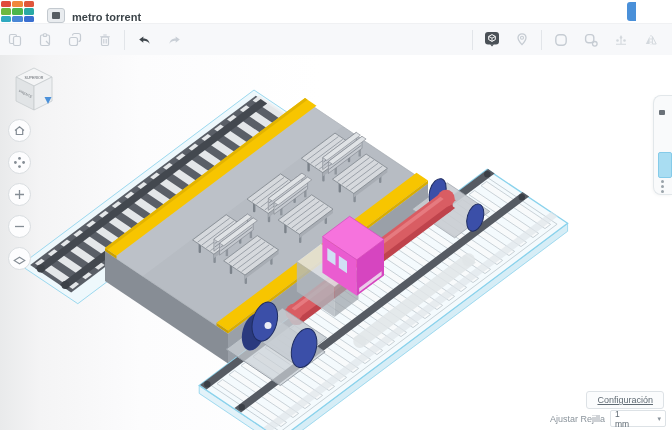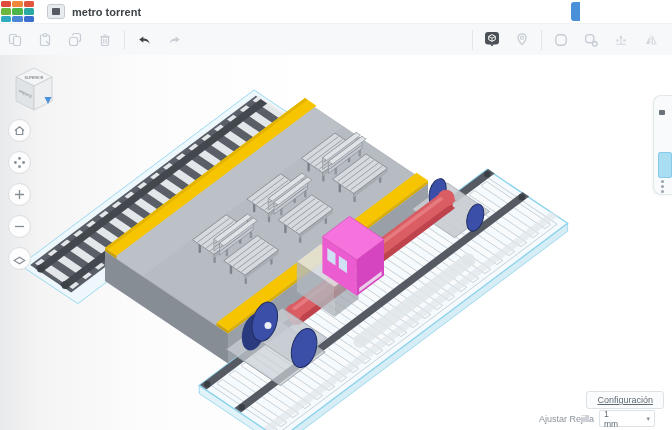--- a/index.html
+++ b/index.html
@@ -1,18 +1,18 @@
 <!DOCTYPE html>
 <html><head>
 <meta charset="utf-8">
 <style>
   html,body{margin:0;padding:0;}
   body{width:672px;height:430px;overflow:hidden;position:relative;
        font-family:"Liberation Sans",sans-serif;background:#fff;-webkit-font-smoothing:antialiased;}
-  .titlebar{position:absolute;left:0;top:0;width:580px;height:23px;background:#ffffff;display:flex;align-items:center;}
+  .titlebar{position:absolute;left:0;top:0;width:636px;height:23px;background:#ffffff;display:flex;align-items:flex-end;}
   .logo{width:35px;height:23px;background:#fff;display:grid;grid-template-columns:repeat(3,1fr);
         grid-template-rows:repeat(3,1fr);gap:1px;padding:1px;box-sizing:border-box;cursor:pointer;}
   .logo div{border-radius:1.5px;}
   .docicon{width:16px;height:13px;background:#e9ecef;border:1px solid #c3c9cf;border-radius:3px;
            margin-left:12px;display:flex;align-items:center;justify-content:center;}
   .docicon span{display:block;width:8px;height:7px;background:#565c62;border-radius:1px;}
   .title{margin-left:7px;font-size:11px;font-weight:700;color:#3c4449;}
   .account{position:absolute;right:0;top:2px;width:9px;height:19px;background:#4a90d9;border-radius:3px 0 0 3px;}
   .toolbar{position:absolute;left:0;top:23px;width:672px;height:31px;background:#f7f8fa;
            border-bottom:1px solid #e3e6ea;border-top:1px solid #f0f1f3;display:flex;align-items:center;}
@@ -30,21 +30,21 @@
   .panel{position:absolute;right:0;top:40px;width:18px;height:98px;background:#f9fafb;
          border:1px solid #e2e7ea;border-right:none;border-radius:8px 0 0 8px;
          box-shadow:-1px 1px 3px rgba(0,0,0,0.04);}
   .panel-glyph{position:absolute;left:5px;top:14px;width:6px;height:5px;background:#6a7178;border-radius:1px;}
   .panel-hl{position:absolute;left:4px;top:56px;width:12px;height:24px;background:#a9ddf2;
             border:1px solid #85cbe9;border-radius:2px;cursor:pointer;}
   .panel-dots{position:absolute;left:7px;top:84px;display:flex;flex-direction:column;gap:2px;}
   .panel-dots i{width:3px;height:3px;border-radius:50%;background:#9aa3aa;display:block;}
   .cfgbtn{position:absolute;right:8px;bottom:21px;font-size:9px;color:#5f6a73;background:#fbfcfd;
           border:1px solid #dde2e6;border-radius:3px;padding:3px 10px;cursor:pointer;font-family:inherit;text-decoration:underline;}
-  .gridrow{position:absolute;right:17px;bottom:3px;display:flex;align-items:center;gap:5px;}
+  .gridrow{position:absolute;right:6px;bottom:3px;display:flex;align-items:center;gap:5px;}
   .gridlabel{font-size:9px;color:#8b949c;}
   .gridselect{width:46px;height:15px;background:#ffffff;border:1px solid #dde2e6;border-radius:2px;
               display:flex;align-items:center;justify-content:space-between;padding:0 4px;cursor:pointer;gap:24px;}
   .gridselect .val{font-size:8.5px;color:#5f6a73;}
   .gridselect .caret{font-size:7px;color:#8b949c;}
 </style>
 </head>
 <body>
 
 <div class="titlebar">

